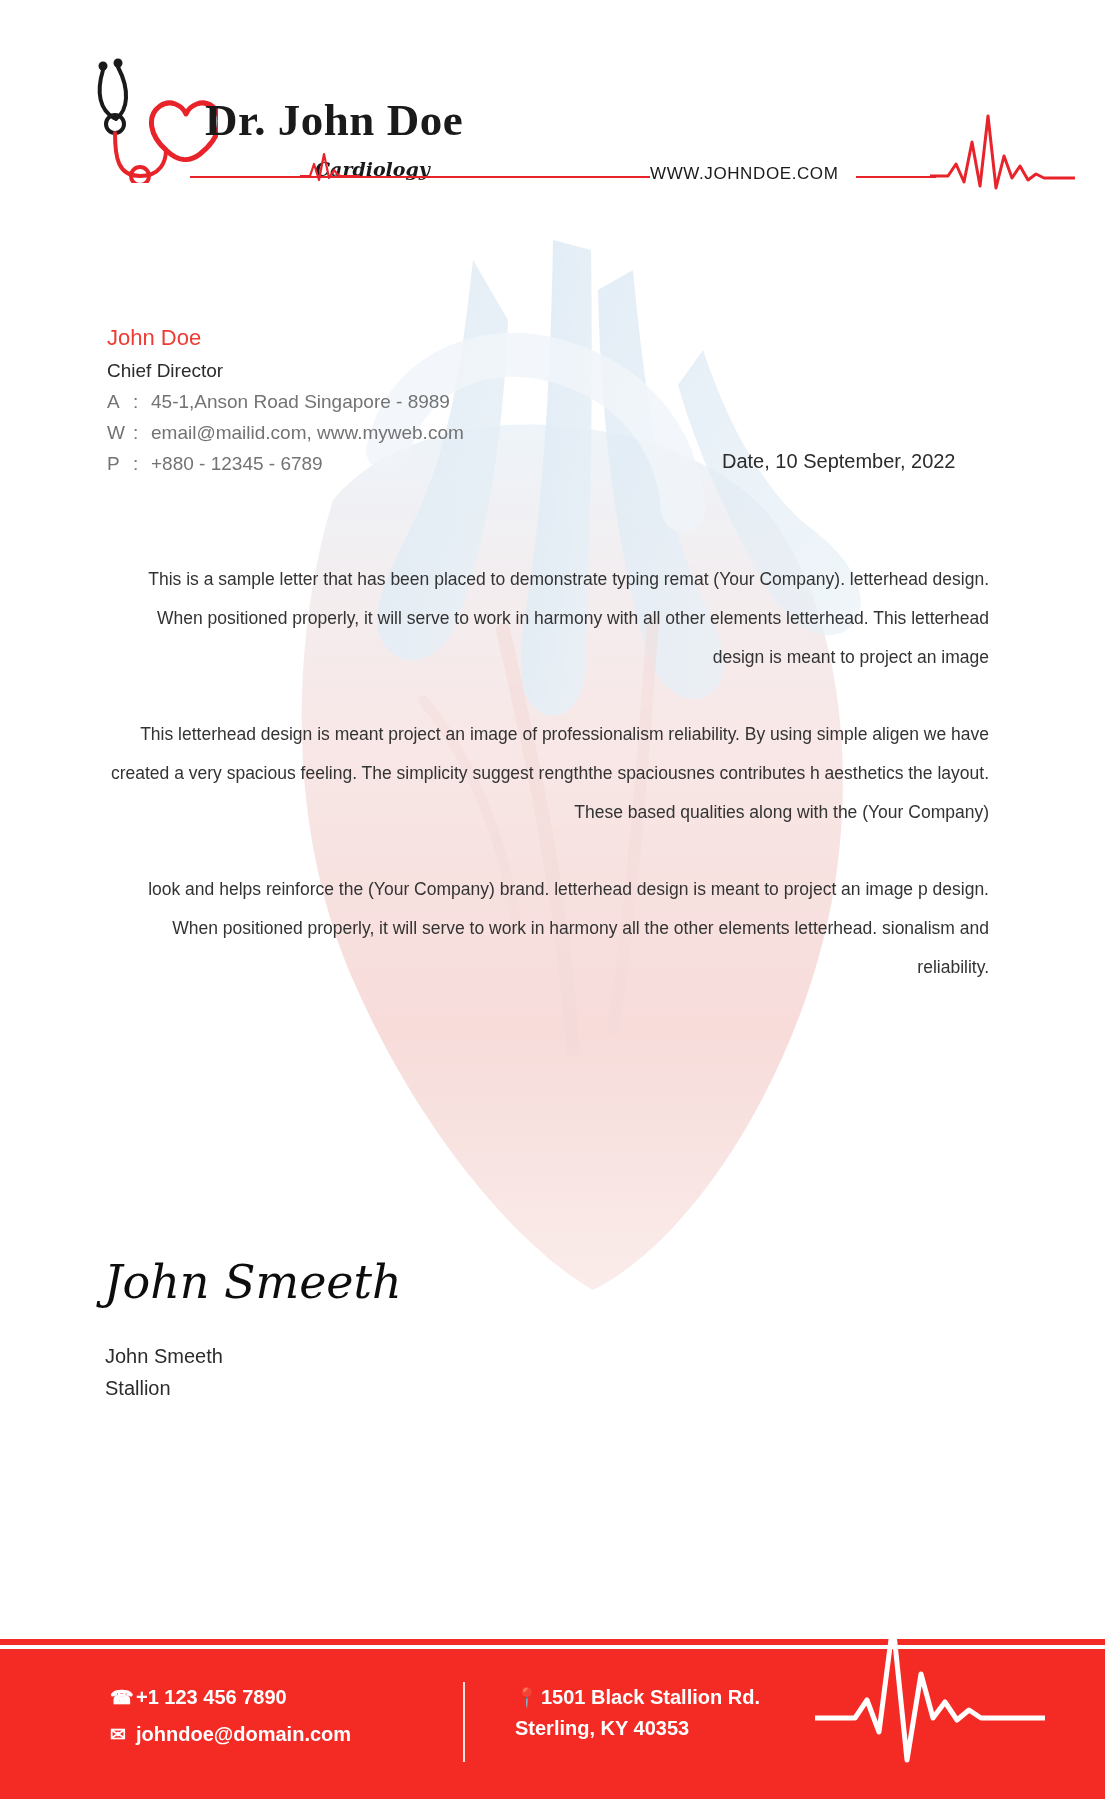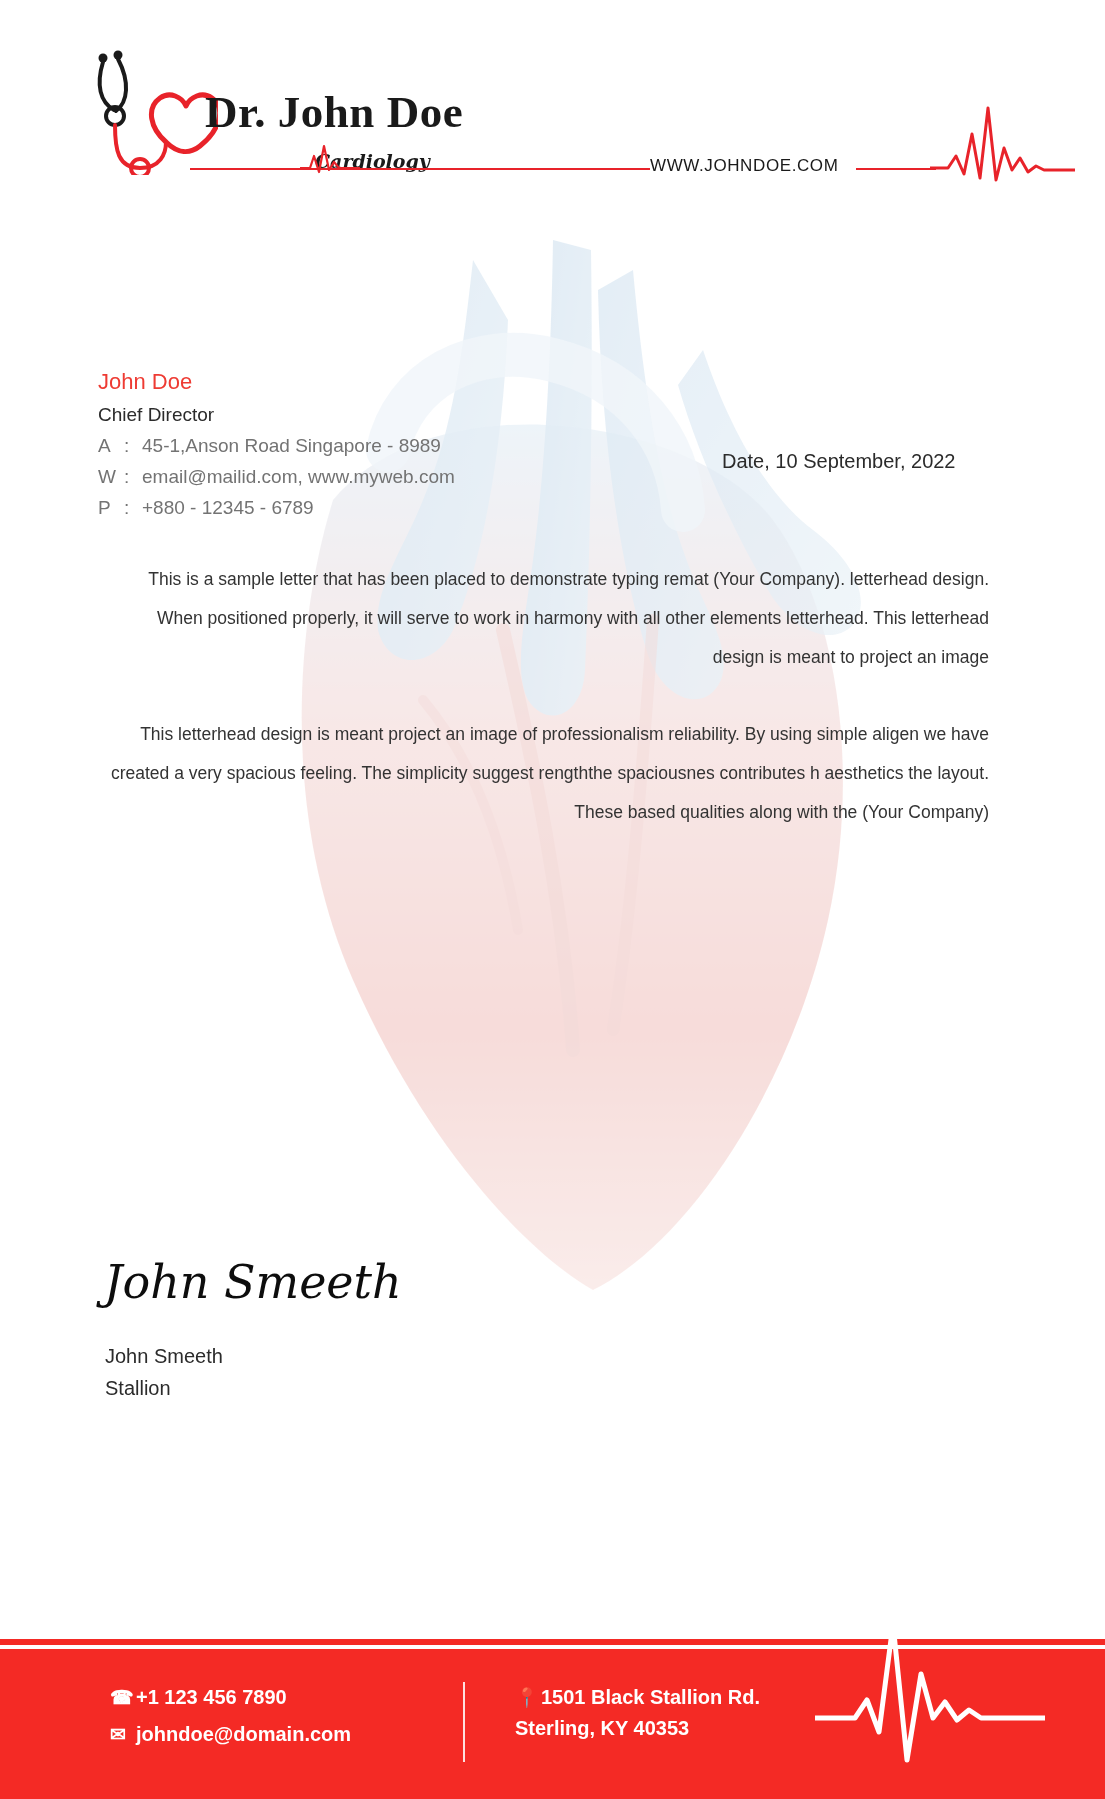--- a/index.html
+++ b/index.html
@@ -33,21 +33,21 @@
     height: 1180px;
     opacity: 0.30;
     pointer-events: none;
     z-index: 0;
   }
 
   
   .header {
     position: absolute;
     left: 0;
-    top: 8px;
+    top: 16px;
     width: 1002px;
     height: 200px;
     z-index: 3;
   }
   .logo-mark {
     position: absolute;
     left: 88px;
     top: 42px;
     width: 130px;
     height: 125px;
@@ -110,24 +110,23 @@
     position: absolute;
     left: 300px;
     top: 134px;
     width: 60px;
     height: 32px;
   }
 
   
   .sender {
     position: absolute;
-    left: 98px;
+    left: 107px;
     top: 325px;
     z-index: 3;
-    margin-top: 44px;
   }
   .sender-name {
     font-size: 22px;
     color: #ee3b33;
     margin-bottom: 9px;
   }
   .sender-role {
     font-size: 19px;
     color: #2b2b2b;
     margin-bottom: 9px;
@@ -352,20 +351,21 @@
     <div class="sender-line">
       <span class="lbl">P</span><span class="colon">:</span><span>+880 - 12345 - 6789</span>
     </div>
   </div>
 
   <div class="date-line">Date, 10 September, 2022</div>
 
   <div class="body-copy">
     <p>This is a sample letter that has been placed to demonstrate typing remat (Your Company). letterhead design. When positioned properly, it will serve to work in harmony with all other elements letterhead. This letterhead design is meant to project an image</p>
     <p>This letterhead design is meant project an image of professionalism reliability. By using simple aligen we have created a very spacious feeling. The simplicity suggest  rengththe spaciousnes contributes h aesthetics the layout. These based qualities along with the (Your Company)</p>
+    <p>look and helps reinforce the (Your Company) brand. letterhead design is meant to project an image p design. When positioned properly, it will serve to work in harmony all the other elements letterhead. sionalism and reliability.</p>
   </div>
 
   <div class="signature-script">John Smeeth</div>
   <div class="signature-name">John Smeeth</div>
   <div class="signature-title">Stallion</div>
 
   <div class="footer">
     <div class="footer-thin"></div>
     <div class="footer-band"></div>
 

